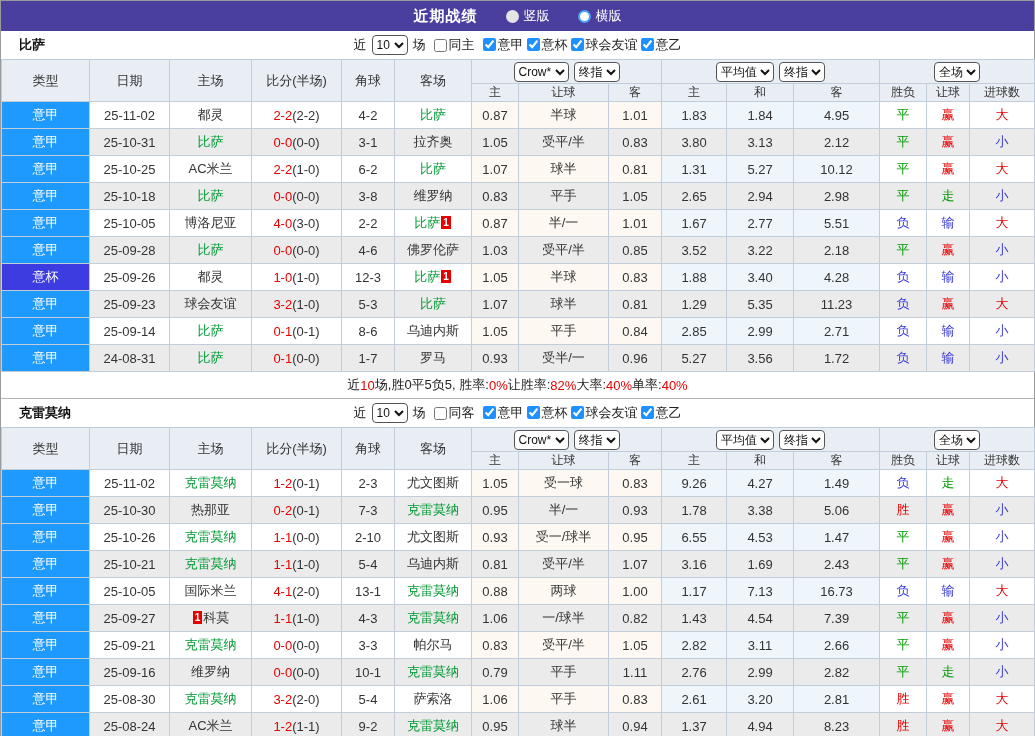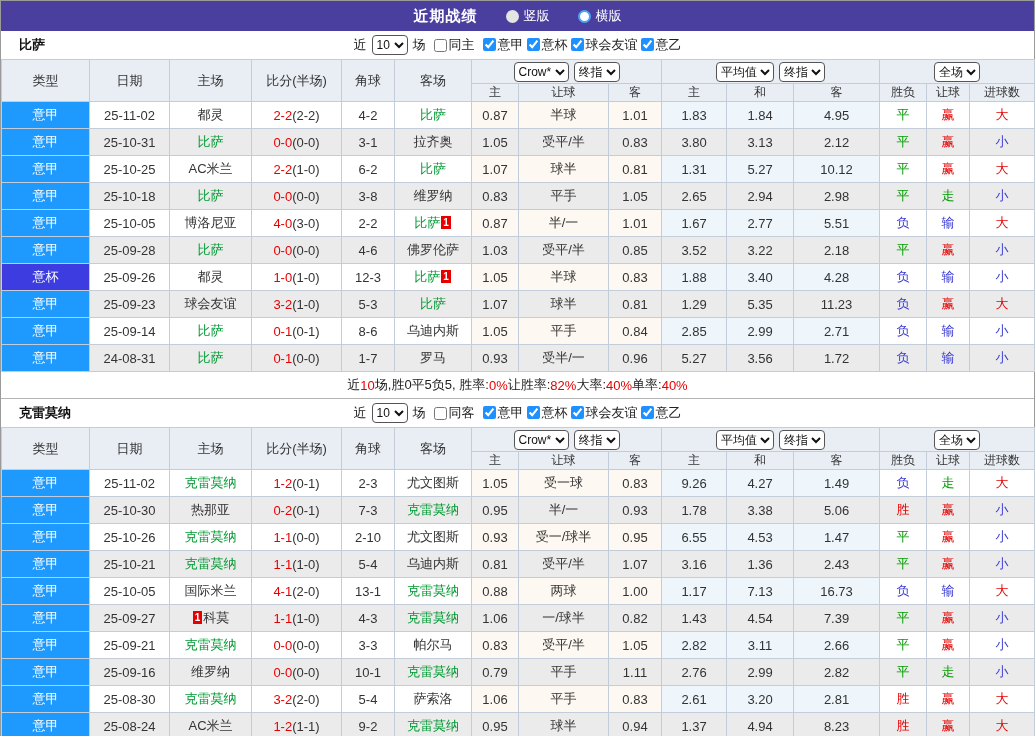--- a/index.html
+++ b/index.html
@@ -461,21 +461,21 @@
             <td class="lga">意甲</td>
             <td>25-10-21</td>
             <td><span class="self">克雷莫纳</span></td>
             <td><span class="ft">1-1</span><span class="ht">(1-0)</span></td>
             <td>5-4</td>
             <td><span>乌迪内斯</span></td>
             <td class="odds">0.81</td>
             <td class="odds">受平/半</td>
             <td class="odds">1.07</td>
             <td class="avg">3.16</td>
-            <td class="avg">1.36</td>
+            <td class="avg">1.69</td>
             <td class="avg">2.43</td>
             <td class="res g">平</td>
             <td class="res r">赢</td>
             <td class="res b">小</td>
           </tr>
           <tr>
             <td class="lga">意甲</td>
             <td>25-10-05</td>
             <td><span>国际米兰</span></td>
             <td><span class="ft">4-1</span><span class="ht">(2-0)</span></td>

